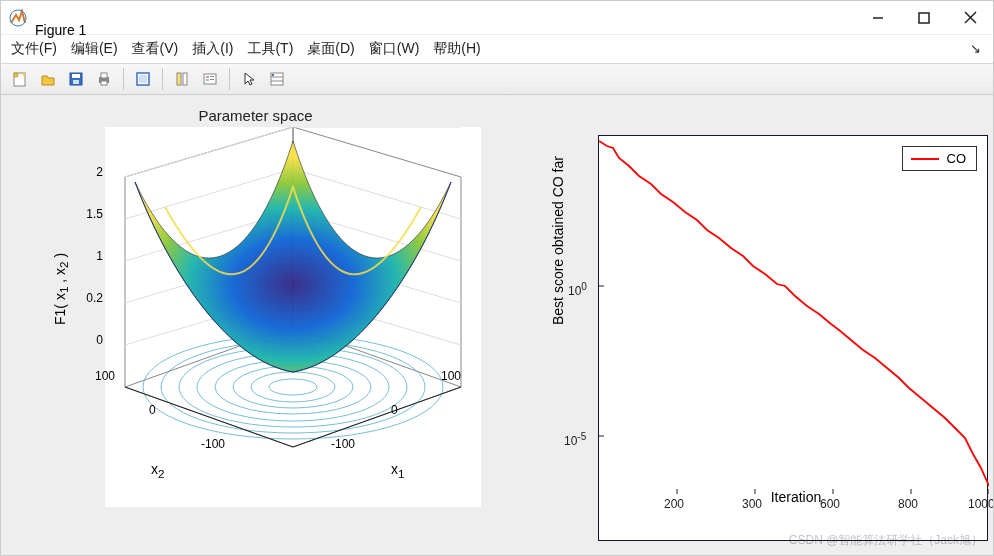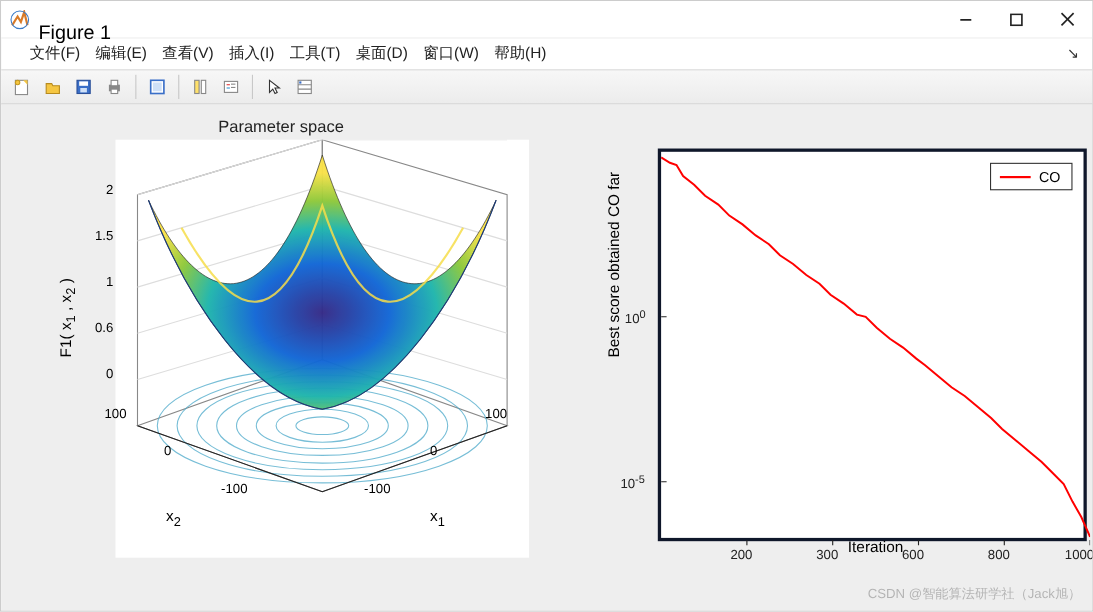--- a/index.html
+++ b/index.html
@@ -16,29 +16,29 @@
   
   .titlebar {
     height: 34px;
     display: flex;
     align-items: center;
     padding-left: 8px;
     background: #fff;
     border-bottom: 1px solid #eee;
   }
   .titlebar .logo { width: 18px; height: 18px; margin-right: 8px; }
-  .titlebar .title { font-size: 18px; flex: 1; margin-top: 24px; }
+  .titlebar .title { font-size: 14px; flex: 1; margin-top: 24px; }
   .winbtns { display: flex; }
   .winbtn { width: 46px; height: 34px; display:flex; align-items:center; justify-content:center; font-size: 14px; }
   
   .menubar {
     height: 28px;
     display: flex;
     align-items: center;
-    padding-left: 26px;
+    padding-left: 10px;
     gap: 14px;
     font-size: 14px;
     color: #222;
     position: relative;
   }
   .menubar .pin { position:absolute; right:12px; top:6px; font-size:13px; color:#333; }
   
   .toolbar {
     height: 32px;
     background: linear-gradient(#f7f7f7,#ececec);
@@ -74,22 +74,22 @@
     text-align: center;
     font-size: 15px;
     color: #222;
   }
   .axes {
     position: absolute;
     background: #fff;
   }
   .axes.right {
     top: 22px; left: 82px;
-    width: 390px; height: 357px;
-    border: 3px solid #0f172a;
+    width: 390px; height: 406px;
+    border: 1px solid #0f172a;
   }
   
   .ytick, .xtick { position:absolute; font-size:12px; color:#222; }
   .ylabel-right {
     position:absolute;
     left: 42px; top: 50%;
     transform: translateY(-50%) rotate(-90deg);
     transform-origin: left center;
     white-space: nowrap;
     font-size: 14px;
@@ -253,21 +253,21 @@
   <div class="panel">
     <div class="ptitle">Parameter space</div>
 
     <span class="exp">×10<sup>4</sup></span>
 
     <span class="zlabel">F1( x<sub>1</sub> , x<sub>2</sub> )</span>
 
     <span class="ztick" style="left:52px; top:52px">2</span>
     <span class="ztick" style="left:52px; top:94px">1.5</span>
     <span class="ztick" style="left:52px; top:136px">1</span>
-    <span class="ztick" style="left:52px; top:178px">0.6</span>
+    <span class="ztick" style="left:52px; top:178px">0.2</span>
     <span class="ztick" style="left:52px; top:220px">0</span>
 
     <div class="axes left">
       <svg viewBox="0 0 376 380" width="376" height="380">
         <defs>
           <linearGradient id="parula" x1="0" y1="1" x2="0" y2="0">
             <stop offset="0%" stop-color="#352a87"></stop>
             <stop offset="25%" stop-color="#0f77db"></stop>
             <stop offset="50%" stop-color="#1eb7b0"></stop>
             <stop offset="75%" stop-color="#a0cc3a"></stop>

